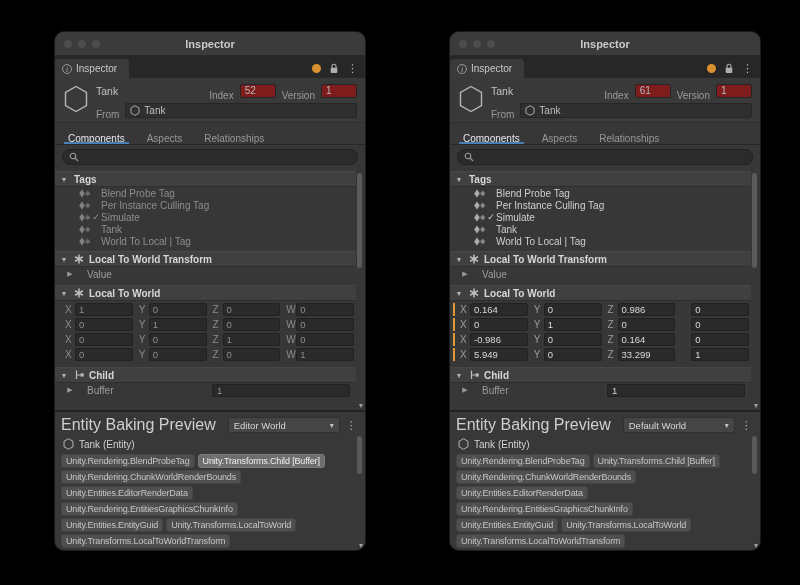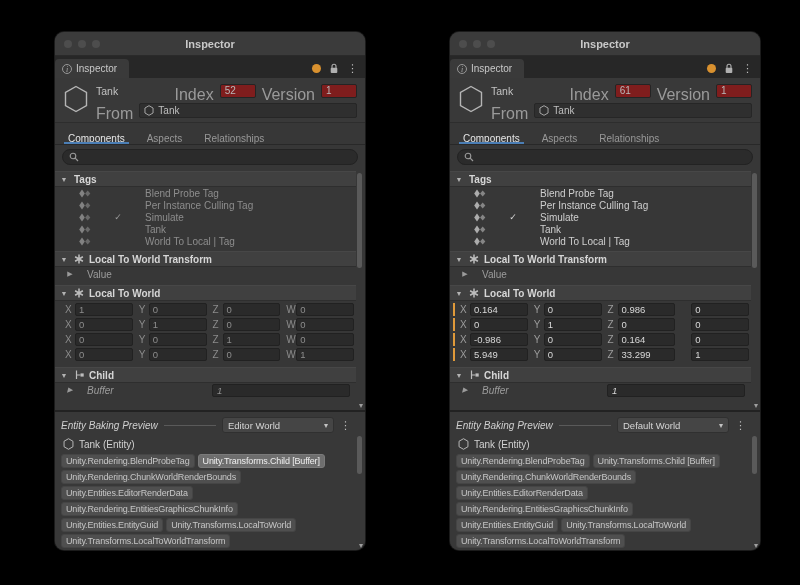--- a/index.html
+++ b/index.html
@@ -31,21 +31,21 @@
   .dot-orange { width:9px; height:9px; border-radius:50%; background:var(--warning-orange,#d9912f); }
   .kebab { color:#bdbdbd; font-size:11px; line-height:11px; }
 
   
   .entity-header { flex:0 0 45px; padding:5px 8px 4px 8px; display:flex; gap:7px;
                    border-bottom:1px solid #2d2d2d; background:#393939; }
   .hex-big { color:#b5b5b5; margin-top:2px; }
   .entity-rows { flex:1; display:flex; flex-direction:column; gap:3px; }
   .erow { display:flex; align-items:center; gap:6px; height:16px; }
   .ename { font-size:10.5px; color:#c2c2c2; flex:1; }
-  .elabel { font-size:16px; color:#9a9a9a;margin-top:8px; }
+  .elabel { font-size:10px; color:#9a9a9a;margin-top:8px; }
   .ebox { min-width:36px; height:14px; background:#7f1d1d; border:1px solid #242424; border-radius:2px;
           font-size:10px; color:#b9b9b9; padding:0 4px; line-height:12px; }
   .from-field { flex:1; height:15px; background:#2f2f2f; border:1px solid #262626; border-radius:2px;
                 display:flex; align-items:center; gap:4px; padding:0 4px; }
   .from-field .hex-small { color:#b0b0b0; display:flex; }
   .from-value { font-size:10px; color:#bfbfbf; }
 
   
   .nav-tabs { flex:0 0 22px; display:flex; align-items:stretch; padding:0 2px; border-bottom:1px solid #282828; }
   .nav-tab { padding:0 11px; font-size:10px; color:#989898; display:flex; align-items:flex-end; position:relative; }
@@ -62,21 +62,21 @@
   .content { flex:1 1 auto; position:relative; overflow:hidden; padding-right:9px; background:#373737; }
 
   .section-header { height:16px; background:#404040; border-top:1px solid #474747; border-bottom:1px solid #2e2e2e;
                     display:flex; align-items:center; gap:5px; padding:0 4px; margin-top:4px; }
   .section-header.first { margin-top:2px; }
   .fold { font-size:7px; color:#b2b2b2; width:10px; text-align:center; flex:0 0 auto; }
   .fold.closed { color:#9a9a9a; }
   .sec-icon { color:#bdbdbd; display:flex; flex:0 0 auto; }
   .sec-title { font-size:10px; font-weight:bold; color:#d6d6d6; white-space:nowrap; }
 
-  .tag-row { display:flex; align-items:center; gap:22px; height:12px; padding-left:24px; }
+  .tag-row { display:flex; align-items:center; gap:0; height:12px; padding-left:24px; }
   .tag-icon { color:#b9b9b9; display:flex; }
   .dim .tag-icon { color:#8b8b8b; }
   .tag-check { width:10px; font-size:9px; line-height:9px; color:#d6d6d6; text-align:center; visibility:hidden; }
   .tag-check.checked { visibility:visible; }
   .dim .tag-check { color:#9a9a9a; }
   .tag-label { font-size:10px; color:#cfcfcf; white-space:nowrap; }
   .dim .tag-label { color:#8d8d8d; }
 
   .subrow { display:flex; align-items:center; gap:12px; height:14px; padding:0 6px 0 10px; }
   .subrow-label { font-size:10px; color:#9c9c9c; }
@@ -85,34 +85,34 @@
   .mrow { display:flex; gap:6px; position:relative; height:13px; }
   .mrow.changed::before { content:''; position:absolute; left:-7px; top:0; bottom:0; width:2px;
                           background:var(--changed-orange,#e09a3a); }
   .mcell { display:flex; align-items:center; gap:3px; flex:1; min-width:0; }
   .mlabel { font-size:10px; color:#9c9c9c; width:7px; flex:0 0 auto; }
   .dim .mlabel { color:#8b8b8b; }
   .mvalue { flex:1; height:13px; background:#2a2a2a; border:1px solid #212121; border-radius:2px;
             font-size:9.5px; color:#d9d9d9; line-height:11px; padding:0 3px; overflow:hidden; white-space:nowrap; }
   .dim .mvalue { color:#8d8d8d; }
 
-  .buffer-row { margin-bottom:16px;font-style:italic; }
+  .buffer-row { margin-bottom:16px; }
   .buffer-input { flex:0 0 138px; margin-left:auto; height:13px; background:#2a2a2a; border:1px solid #212121;
                   border-radius:2px; font-size:9.5px; color:#d6d6d6; line-height:11px; padding:0 4px; }
   .dim .buffer-input { color:#8f8f8f; }
 
   .vthumb { position:absolute; right:3px; width:5px; background:#5a5a5a; border-radius:3px; }
   .content .vthumb { top:4px; height:95px; }
   .scroll-arrow { position:absolute; right:2px; bottom:0; font-size:8px; color:#9e9e9e; line-height:9px; }
 
   
   .baking { flex:0 0 140px; background:#383838; border-top:2px solid #222; position:relative;
             padding:4px 6px 2px 6px; display:flex; flex-direction:column; gap:2px; }
   .baking-header { display:flex; align-items:center; gap:6px; height:18px; padding-right:8px; }
-  .baking-title { font-size:10px; color:#cfcfcf; white-space:nowrap;font-style:italic; }
+  .baking-title { font-size:16px; color:#cfcfcf; white-space:nowrap; }
   .baking-line { flex:1; height:1px; background:#5a5a5a; }
   .world-dropdown { flex:0 0 112px; height:16px; background:#454545; border:1px solid #303030; border-radius:3px;
                     display:flex; align-items:center; padding:0 5px; }
   .world-value { flex:1; font-size:9.5px; color:#d6d6d6; white-space:nowrap; overflow:hidden; }
   .caret { font-size:8px; color:#c2c2c2; }
   .baking-entity { display:flex; align-items:center; gap:5px; height:16px; padding-left:2px; }
   .baking-entity .hex-small { color:#c0c0c0; display:flex; }
   .baking-entity-label { font-size:10px; color:#d2d2d2; }
   .chip-row { display:flex; gap:3px; height:14px; flex:0 0 auto; white-space:nowrap; }
   .chip { height:14px; line-height:13px; background:#4f4f4f; border:1px solid #454545; border-radius:3px;

